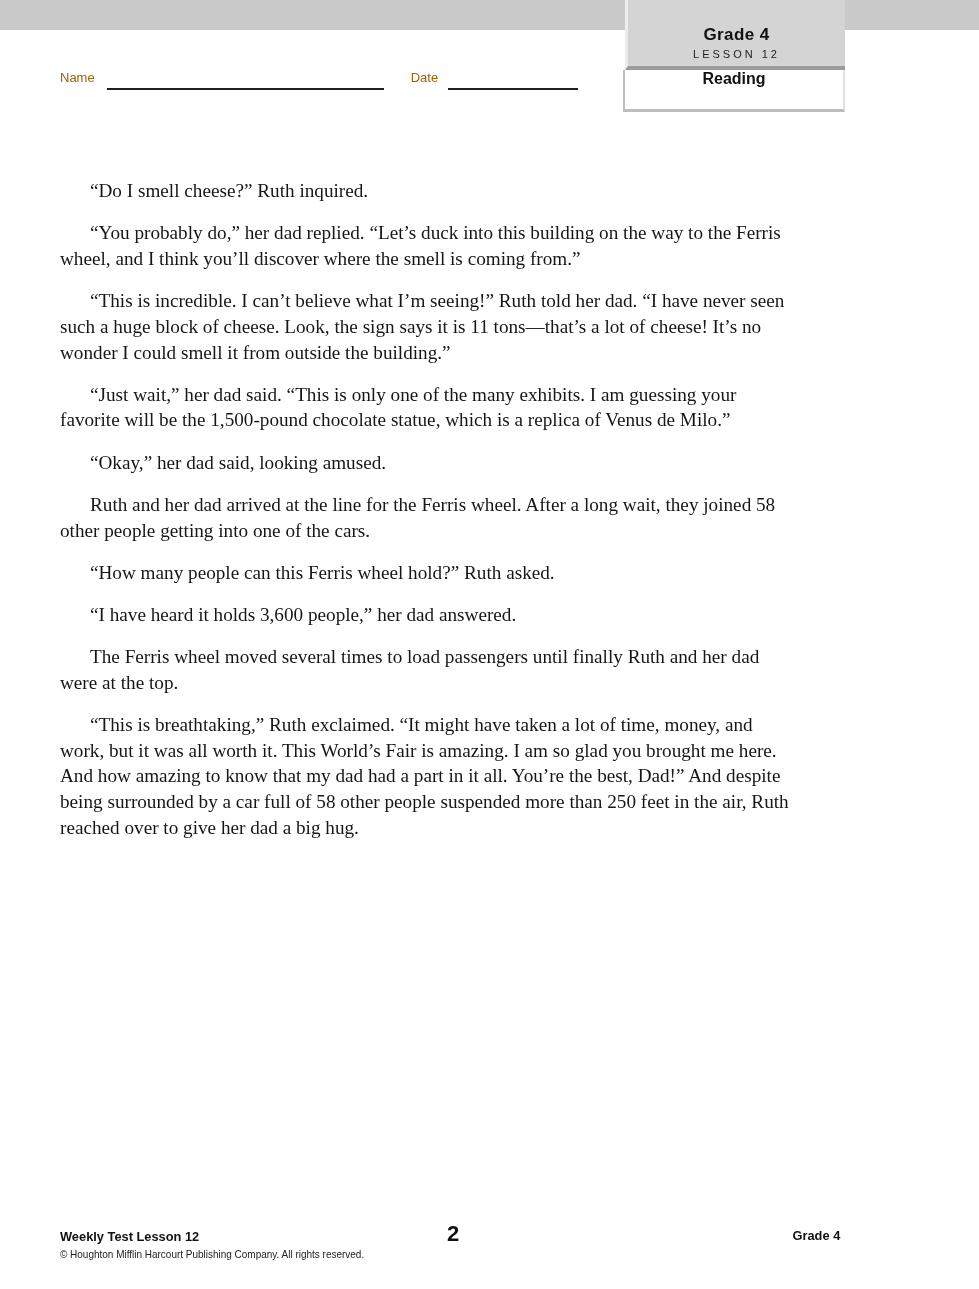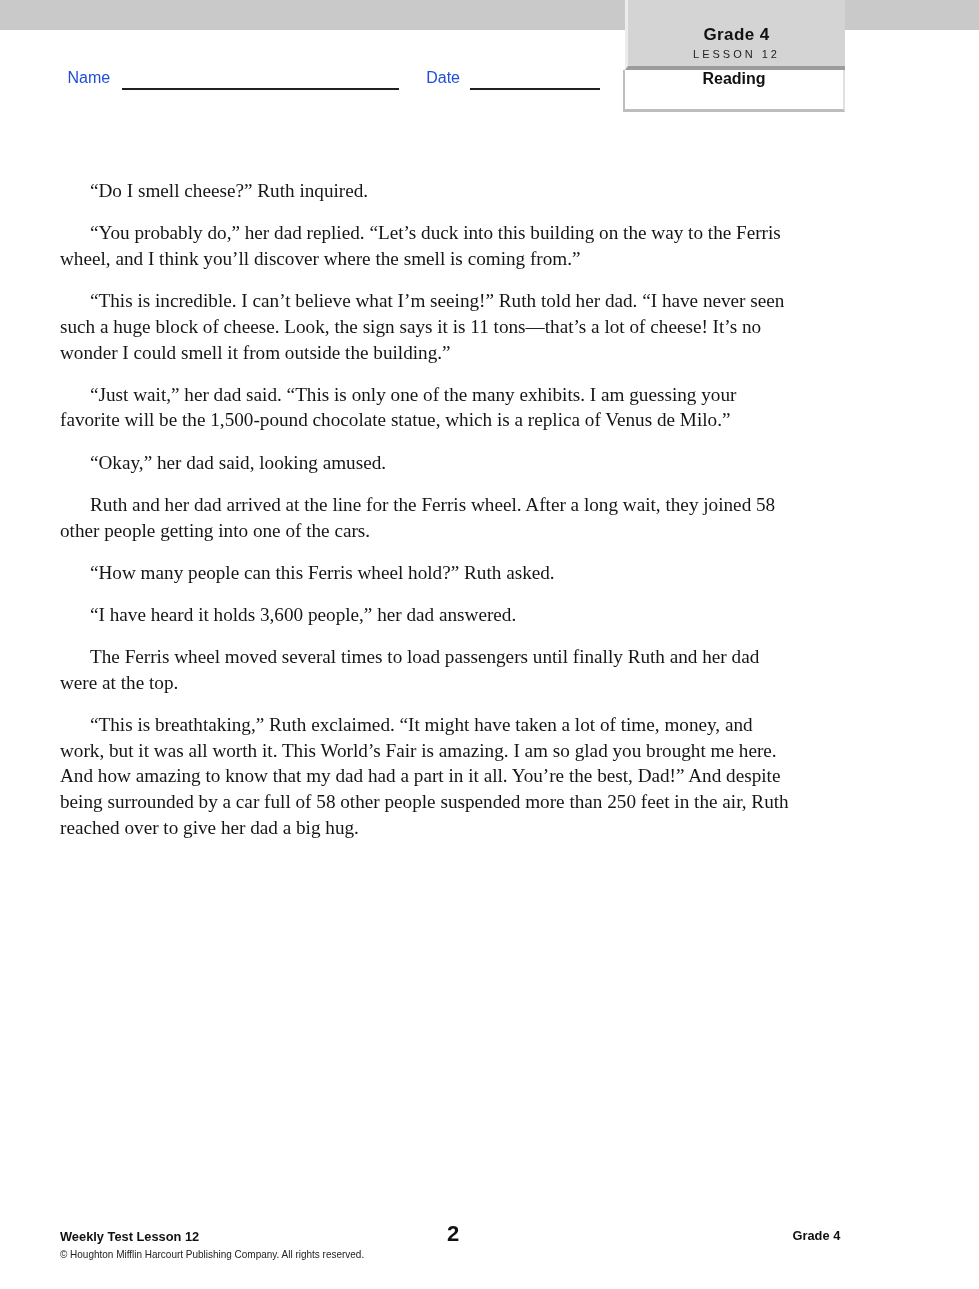--- a/index.html
+++ b/index.html
@@ -46,22 +46,22 @@
     border-left:2px solid var(--border-gray);
     border-bottom:3px solid var(--border-gray);
     border-right:2px solid #e0e0e0;
     display:flex;align-items:flex-start;justify-content:center;
     font-family:"Liberation Sans",sans-serif;
     font-weight:bold;font-size:16px;color:#111;
   }
   .name-date{
     position:absolute;left:60px;top:64px;width:540px;height:26px;
     font-family:"Liberation Sans",sans-serif;
-    font-size:16px;color:#1d4ed8;
-    display:flex;align-items:flex-end;justify-content:flex-end;
+    font-size:13px;color:#a16207;
+    display:flex;align-items:flex-end;
   }
   .nd-label{line-height:24px;}
   .blank-line{
     border-bottom:2.5px solid #231f20;
     height:22px;
     display:inline-block;
   }
   .name-line{width:277px;margin-left:12px;}
   .date-label{margin-left:27px;}
   .date-line{width:130px;margin-left:10px;}

